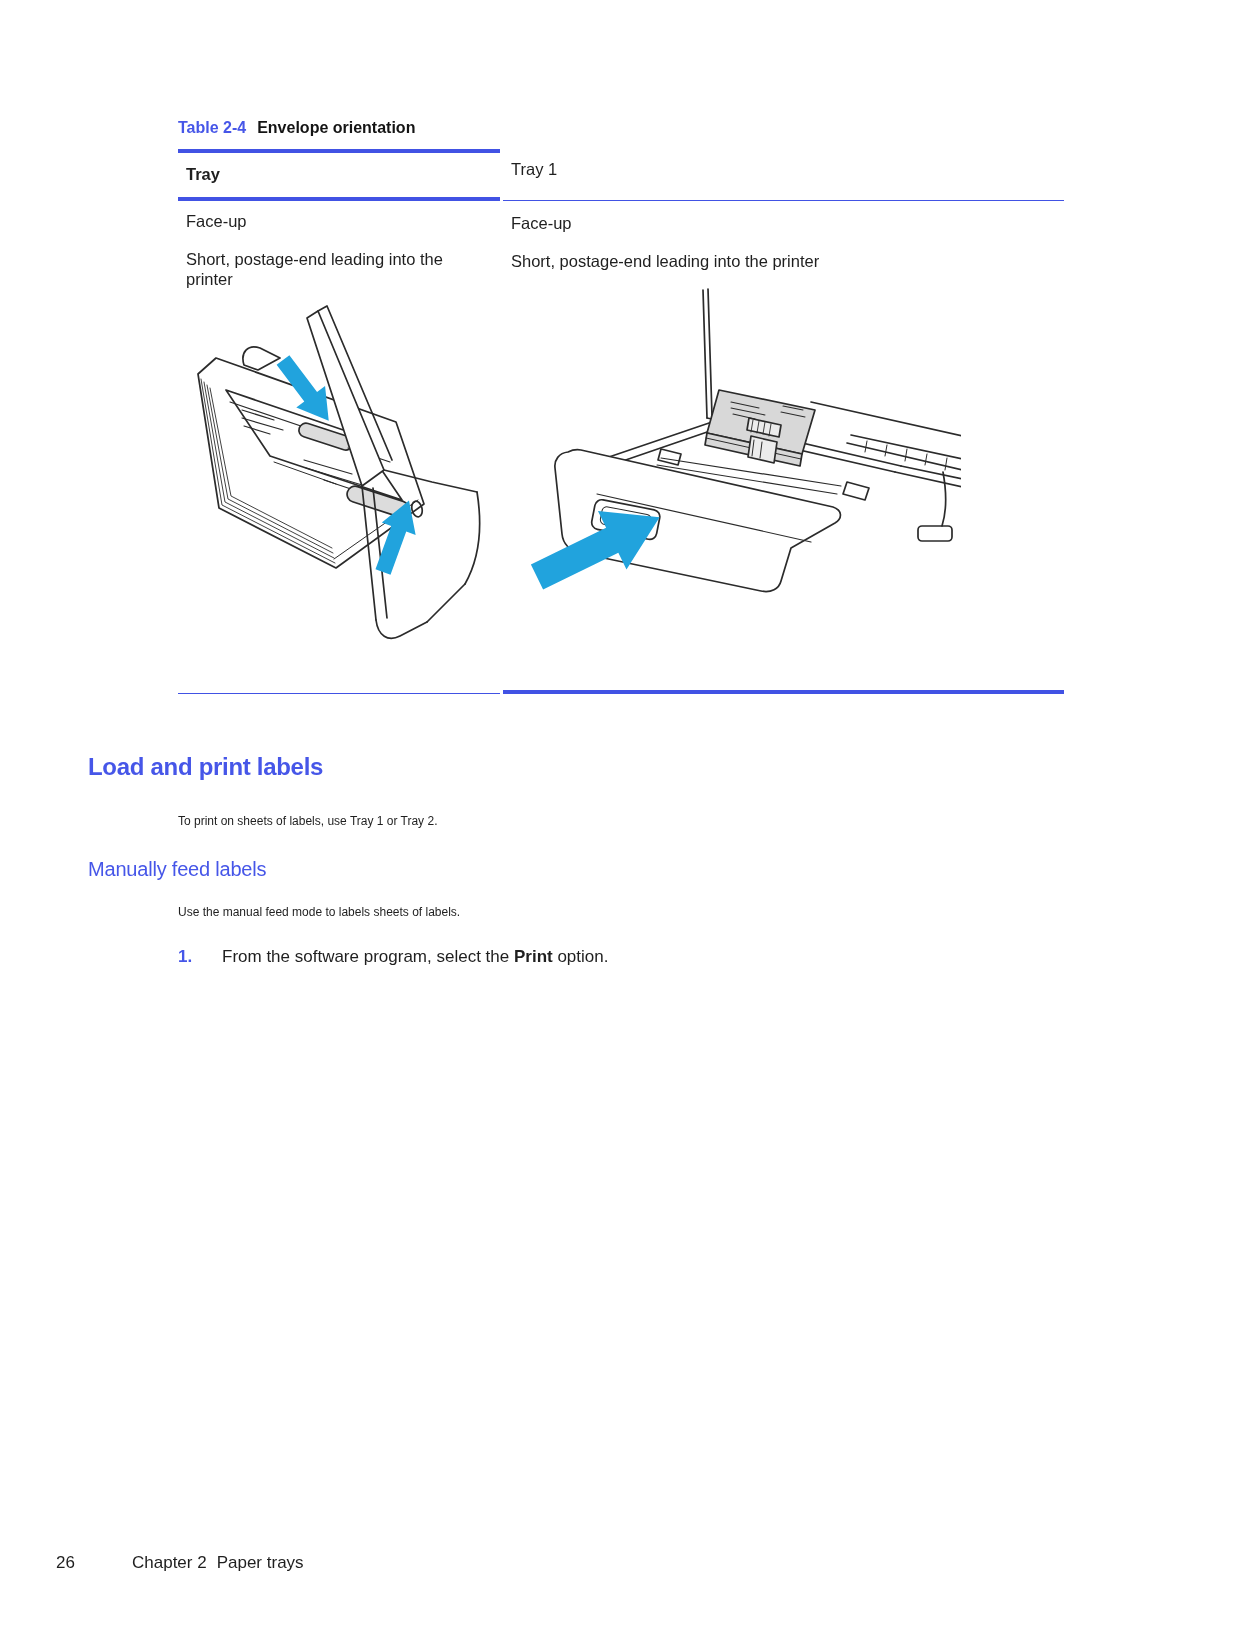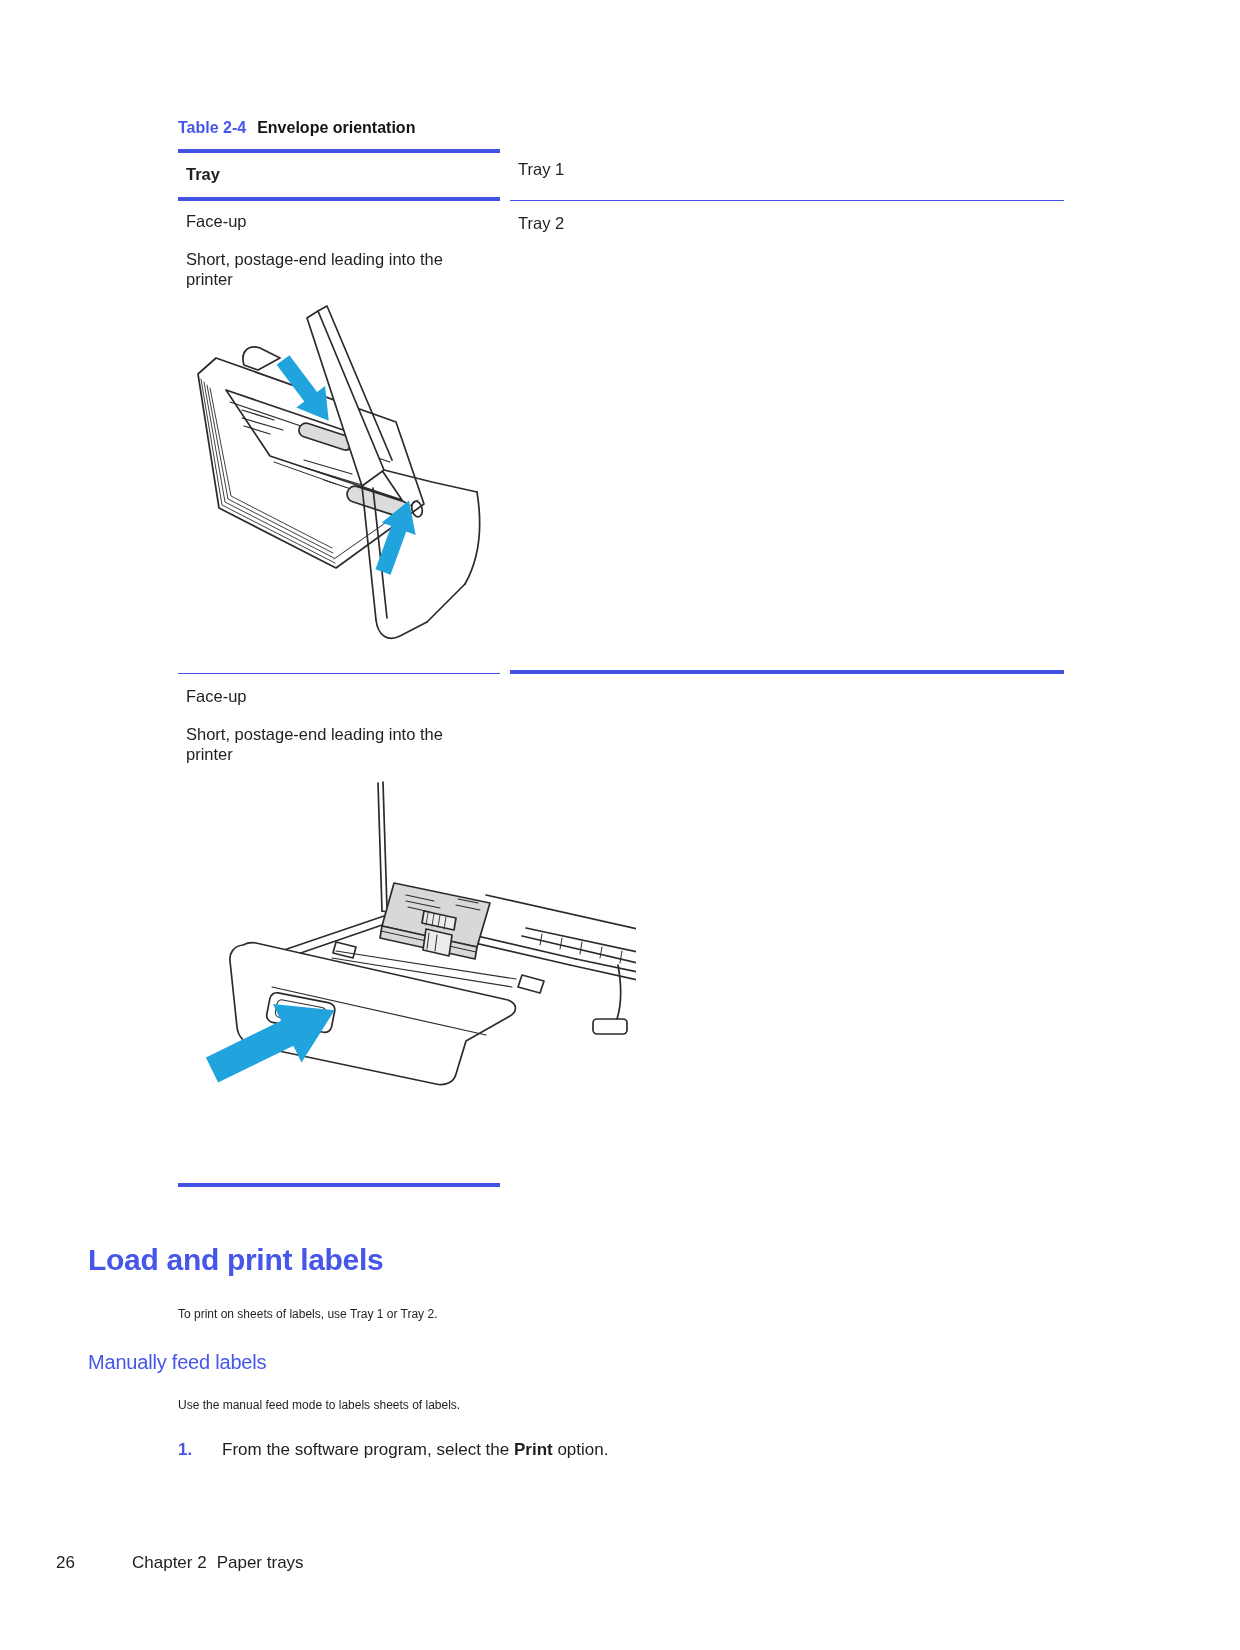--- a/index.html
+++ b/index.html
@@ -22,39 +22,39 @@
   
   .caption{margin:118px 0 0 178px;font-size:16px;font-weight:bold;line-height:20px;}
   .caption .label{color:var(--accent);}
   .caption .title{color:#141414;margin-left:11px;}
   
   .env-table{
     margin:11px 0 0 178px;
     width:894px;
     display:grid;
     grid-template-columns:322px 1fr;
-    column-gap:10px;
+    column-gap:3px;
   }
   .cell{background:#fff;font-size:16.5px;line-height:20px;}
   .cell p{margin:0;}
   .cell.head{
     border-top:4px solid var(--rule);
     border-bottom:4px solid var(--rule);
     padding:11px 10px 11px 8px;
     font-weight:bold;
   }
   .cell.r1{border-bottom:1px solid var(--rule);padding:10px 8px 21px 8px;}
   .cell.r2{border-bottom:4px solid var(--rule);padding:12px 8px 94px 8px;}
   .cell .how{margin-top:18px;}
   .figure{display:block;margin-top:13px;}
   .fig2{margin-top:15px;}
   
   h1{
     margin:53px 0 0 88px;
-    font-size:30px;line-height:40px;font-weight:600;
+    font-size:24px;line-height:40px;font-weight:600;
     letter-spacing:-0.3px;color:var(--accent);
   }
   h2{
     margin:23px 0 0 88px;
     font-size:20px;line-height:30px;font-weight:400;
     letter-spacing:-0.2px;color:var(--accent);
   }
   p.body{margin:24px 0 0 178px;font-size:12px;line-height:20px;}
   p.body.tight{margin-top:18px;}
   
@@ -135,23 +135,20 @@
           <path d="M190,318 C192,334 202,340 214,334 L241,320"></path>
           <ellipse cx="231" cy="207" rx="5" ry="8" transform="rotate(-14 231 207)"></ellipse>
         </g>
         <g fill="var(--arrow)">
           <path transform="translate(97,58) rotate(53)" d="M0,-8 L46,-8 L46,-18 L76,0 L46,18 L46,8 L0,8 Z"></path>
           <path transform="translate(197,270) rotate(-70)" d="M0,-8 L46,-8 L46,-18 L76,0 L46,18 L46,8 L0,8 Z"></path>
         </g>
       </svg>
     </div>
 
-    <div class="cell r2">
-      <p>Tray 2</p>
-    </div>
     <div class="cell r2">
       <p>Face-up</p>
       <p class="how">Short, postage-end leading into the printer</p>
 
       <svg class="figure fig2" viewBox="0 0 450 310" width="450" height="310">
         <g fill="none" stroke="#2b2b2b" stroke-width="1.7" stroke-linecap="round" stroke-linejoin="round">
 
           <path d="M192,4 L196,132"></path>
           <path d="M197,3 L201,130"></path>
           <path d="M196,132 L238,141"></path>

